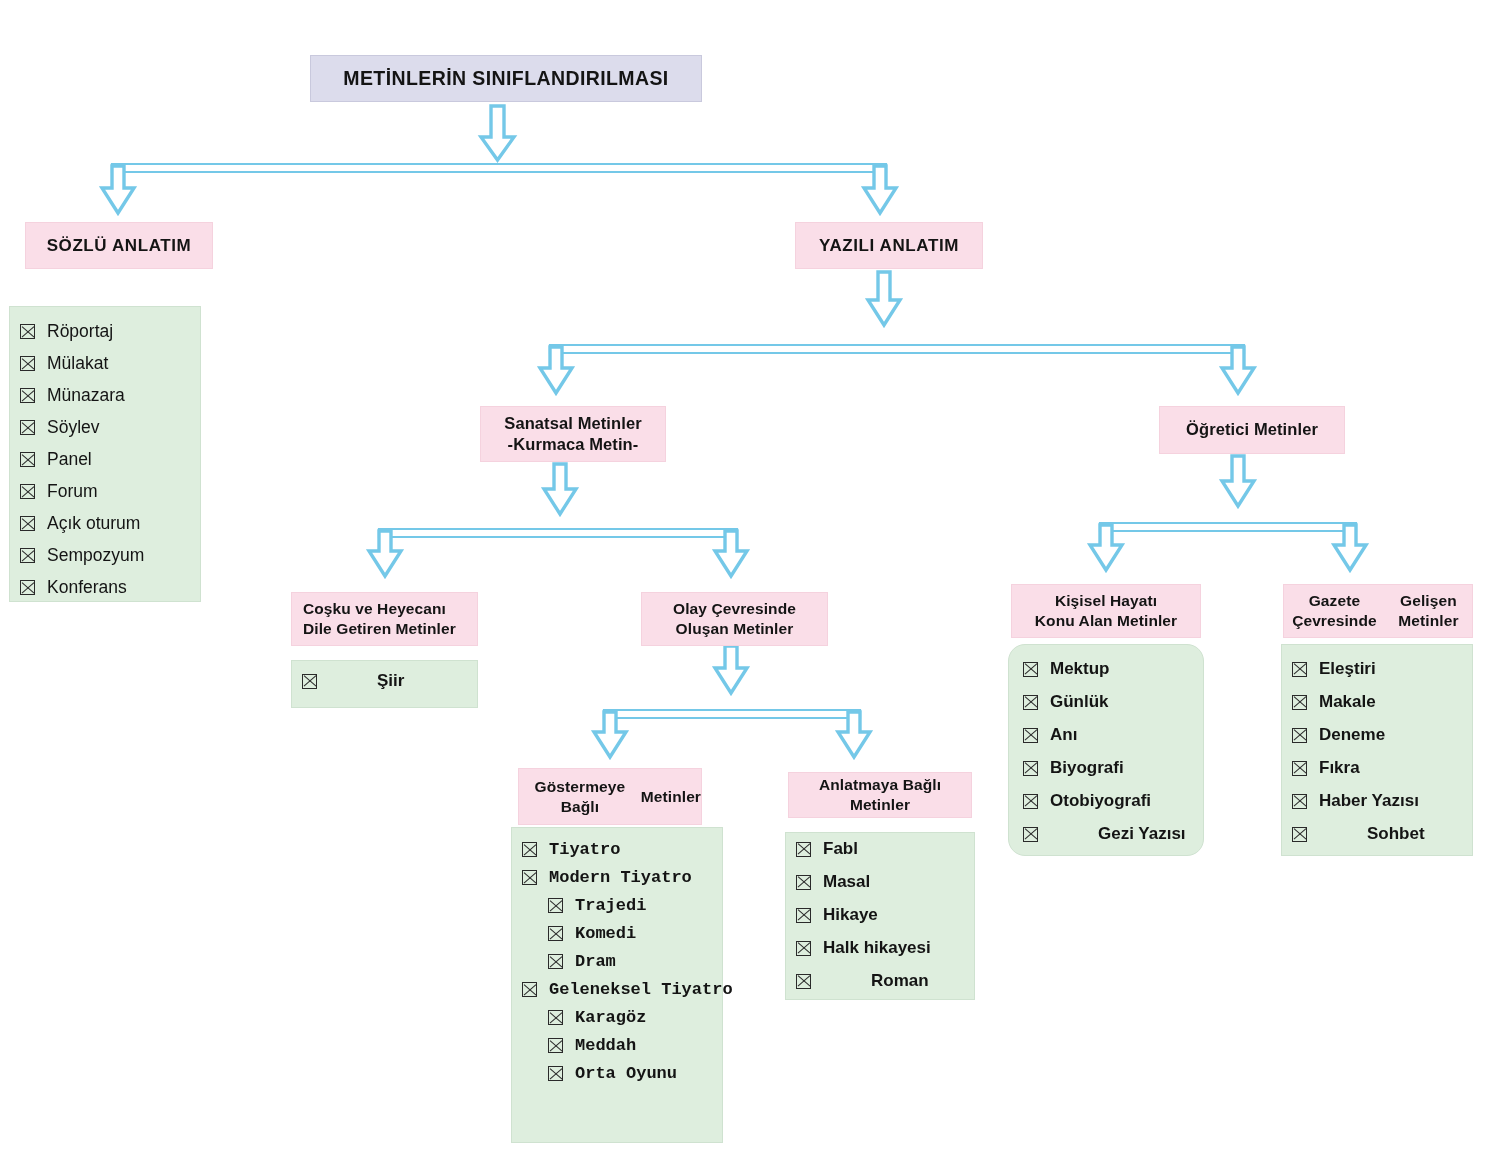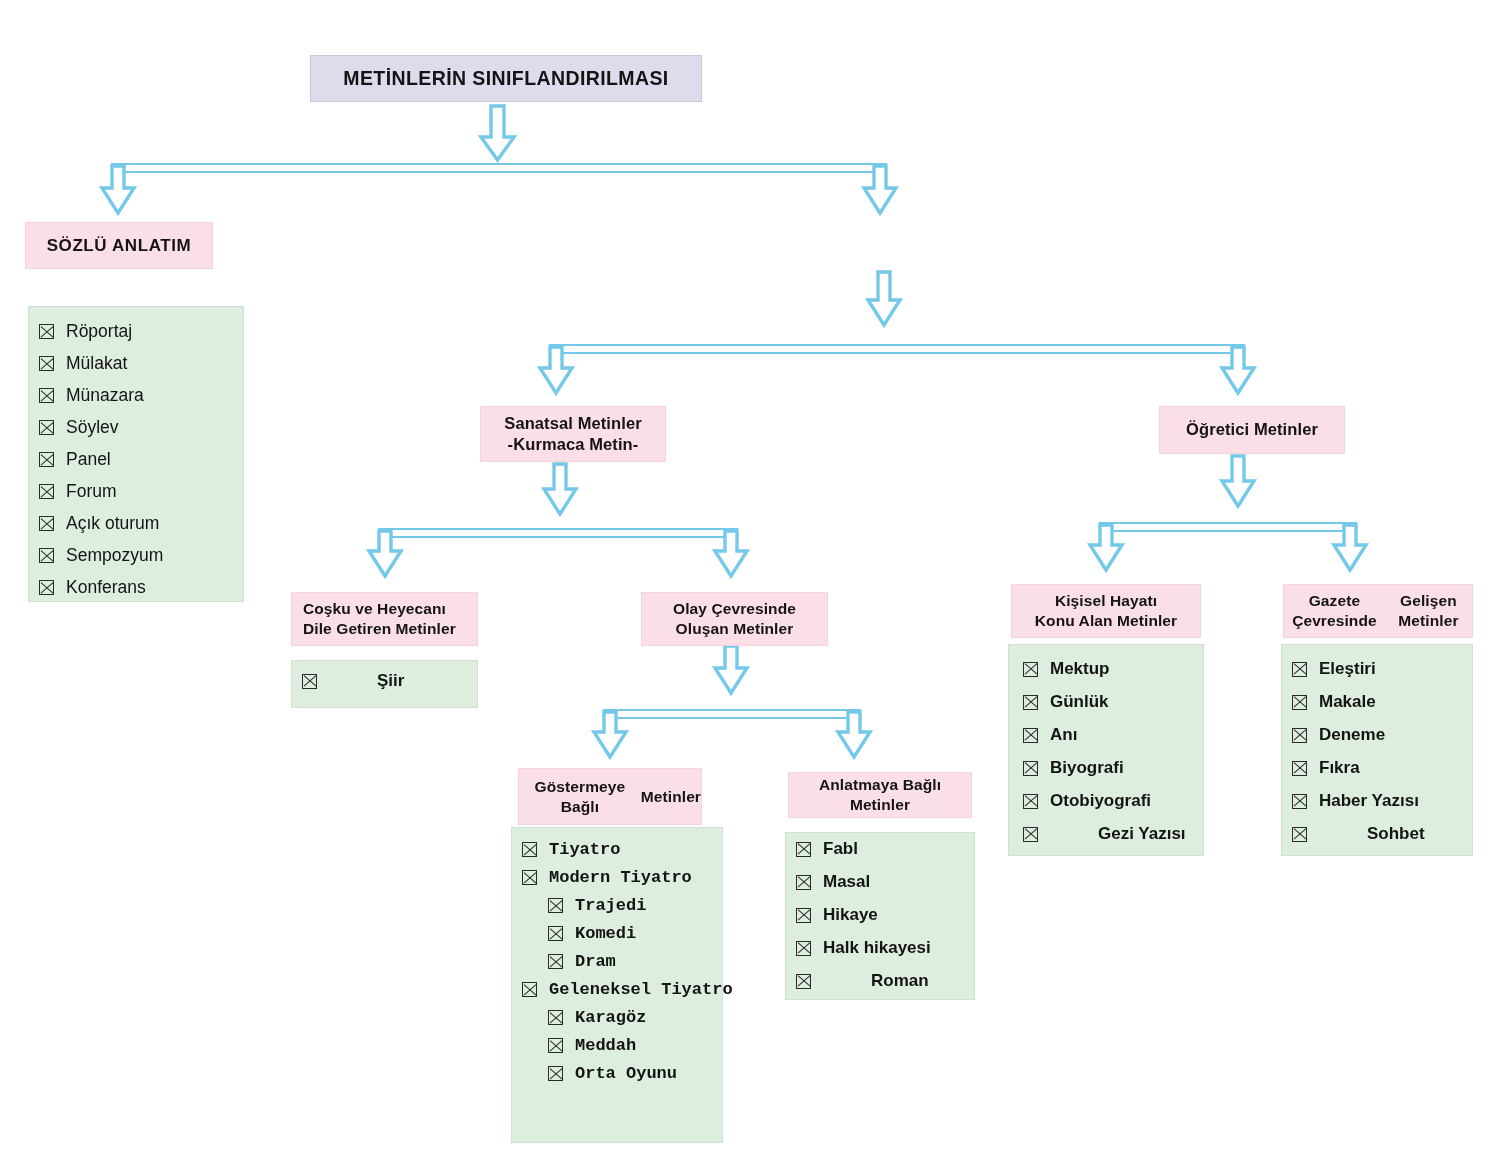--- a/index.html
+++ b/index.html
@@ -193,20 +193,23 @@
   </svg>
 
   <div class="node node-title" style="left:310px; top:55px; width:392px; height:47px;">
     <span>METİNLERİN SINIFLANDIRILMASI</span>
   </div>
 
   <div class="node node-pink lvl1" style="left:25px; top:222px; width:188px; height:47px;">
     <span>SÖZLÜ ANLATIM</span>
   </div>
 
+  <div class="node node-pink lvl1" style="left:795px; top:222px; width:188px; height:47px;">
+    <span>YAZILI ANLATIM</span>
+  </div>
 
   <div class="node node-pink lvl2" style="left:468px; top:406px; width:186px; height:56px; flex-direction:column;">
     <span>Sanatsal Metinler</span>
     <span>-Kurmaca Metin-</span>
   </div>
 
   <div class="node node-pink lvl2" style="left:1147px; top:406px; width:186px; height:48px;">
     <span>Öğretici Metinler</span>
   </div>
 
@@ -233,21 +236,21 @@
   <div class="node node-pink lvl4" style="left:518px; top:768px; width:184px; height:57px; flex-direction:row;">
     <span>Göstermeye Bağlı</span>
     <span>Metinler</span>
   </div>
 
   <div class="node node-pink lvl4" style="left:788px; top:772px; width:184px; height:46px; flex-direction:column;">
     <span>Anlatmaya Bağlı</span>
     <span>Metinler</span>
   </div>
 
-  <div class="listbox" style="left:28px; top:306px; width:216px; height:296px;">
+  <div class="listbox" style="left:9px; top:306px; width:192px; height:296px;">
     <ul class="list-plain">
       <li>
           <span class="bullet"></span>
           <span>Röportaj</span>
         </li>
       <li>
           <span class="bullet"></span>
           <span>Mülakat</span>
         </li>
       <li>
@@ -349,21 +352,21 @@
           <span class="bullet"></span>
           <span>Halk hikayesi</span>
         </li>
       <li>
           <span class="bullet"></span>
           <span>Roman</span>
         </li>
     </ul>
   </div>
 
-  <div class="listbox" style="left:1008px; top:644px; width:196px; height:212px; padding-top:14px; padding-left:14px;">
+  <div class="listbox" style="left:1008px; top:644px; width:196px; height:212px; padding-top:14px; padding-left:14px;border-radius:17px;">
     <ul class="list-bold">
       <li>
           <span class="bullet"></span>
           <span>Mektup</span>
         </li>
       <li>
           <span class="bullet"></span>
           <span>Günlük</span>
         </li>
       <li>

